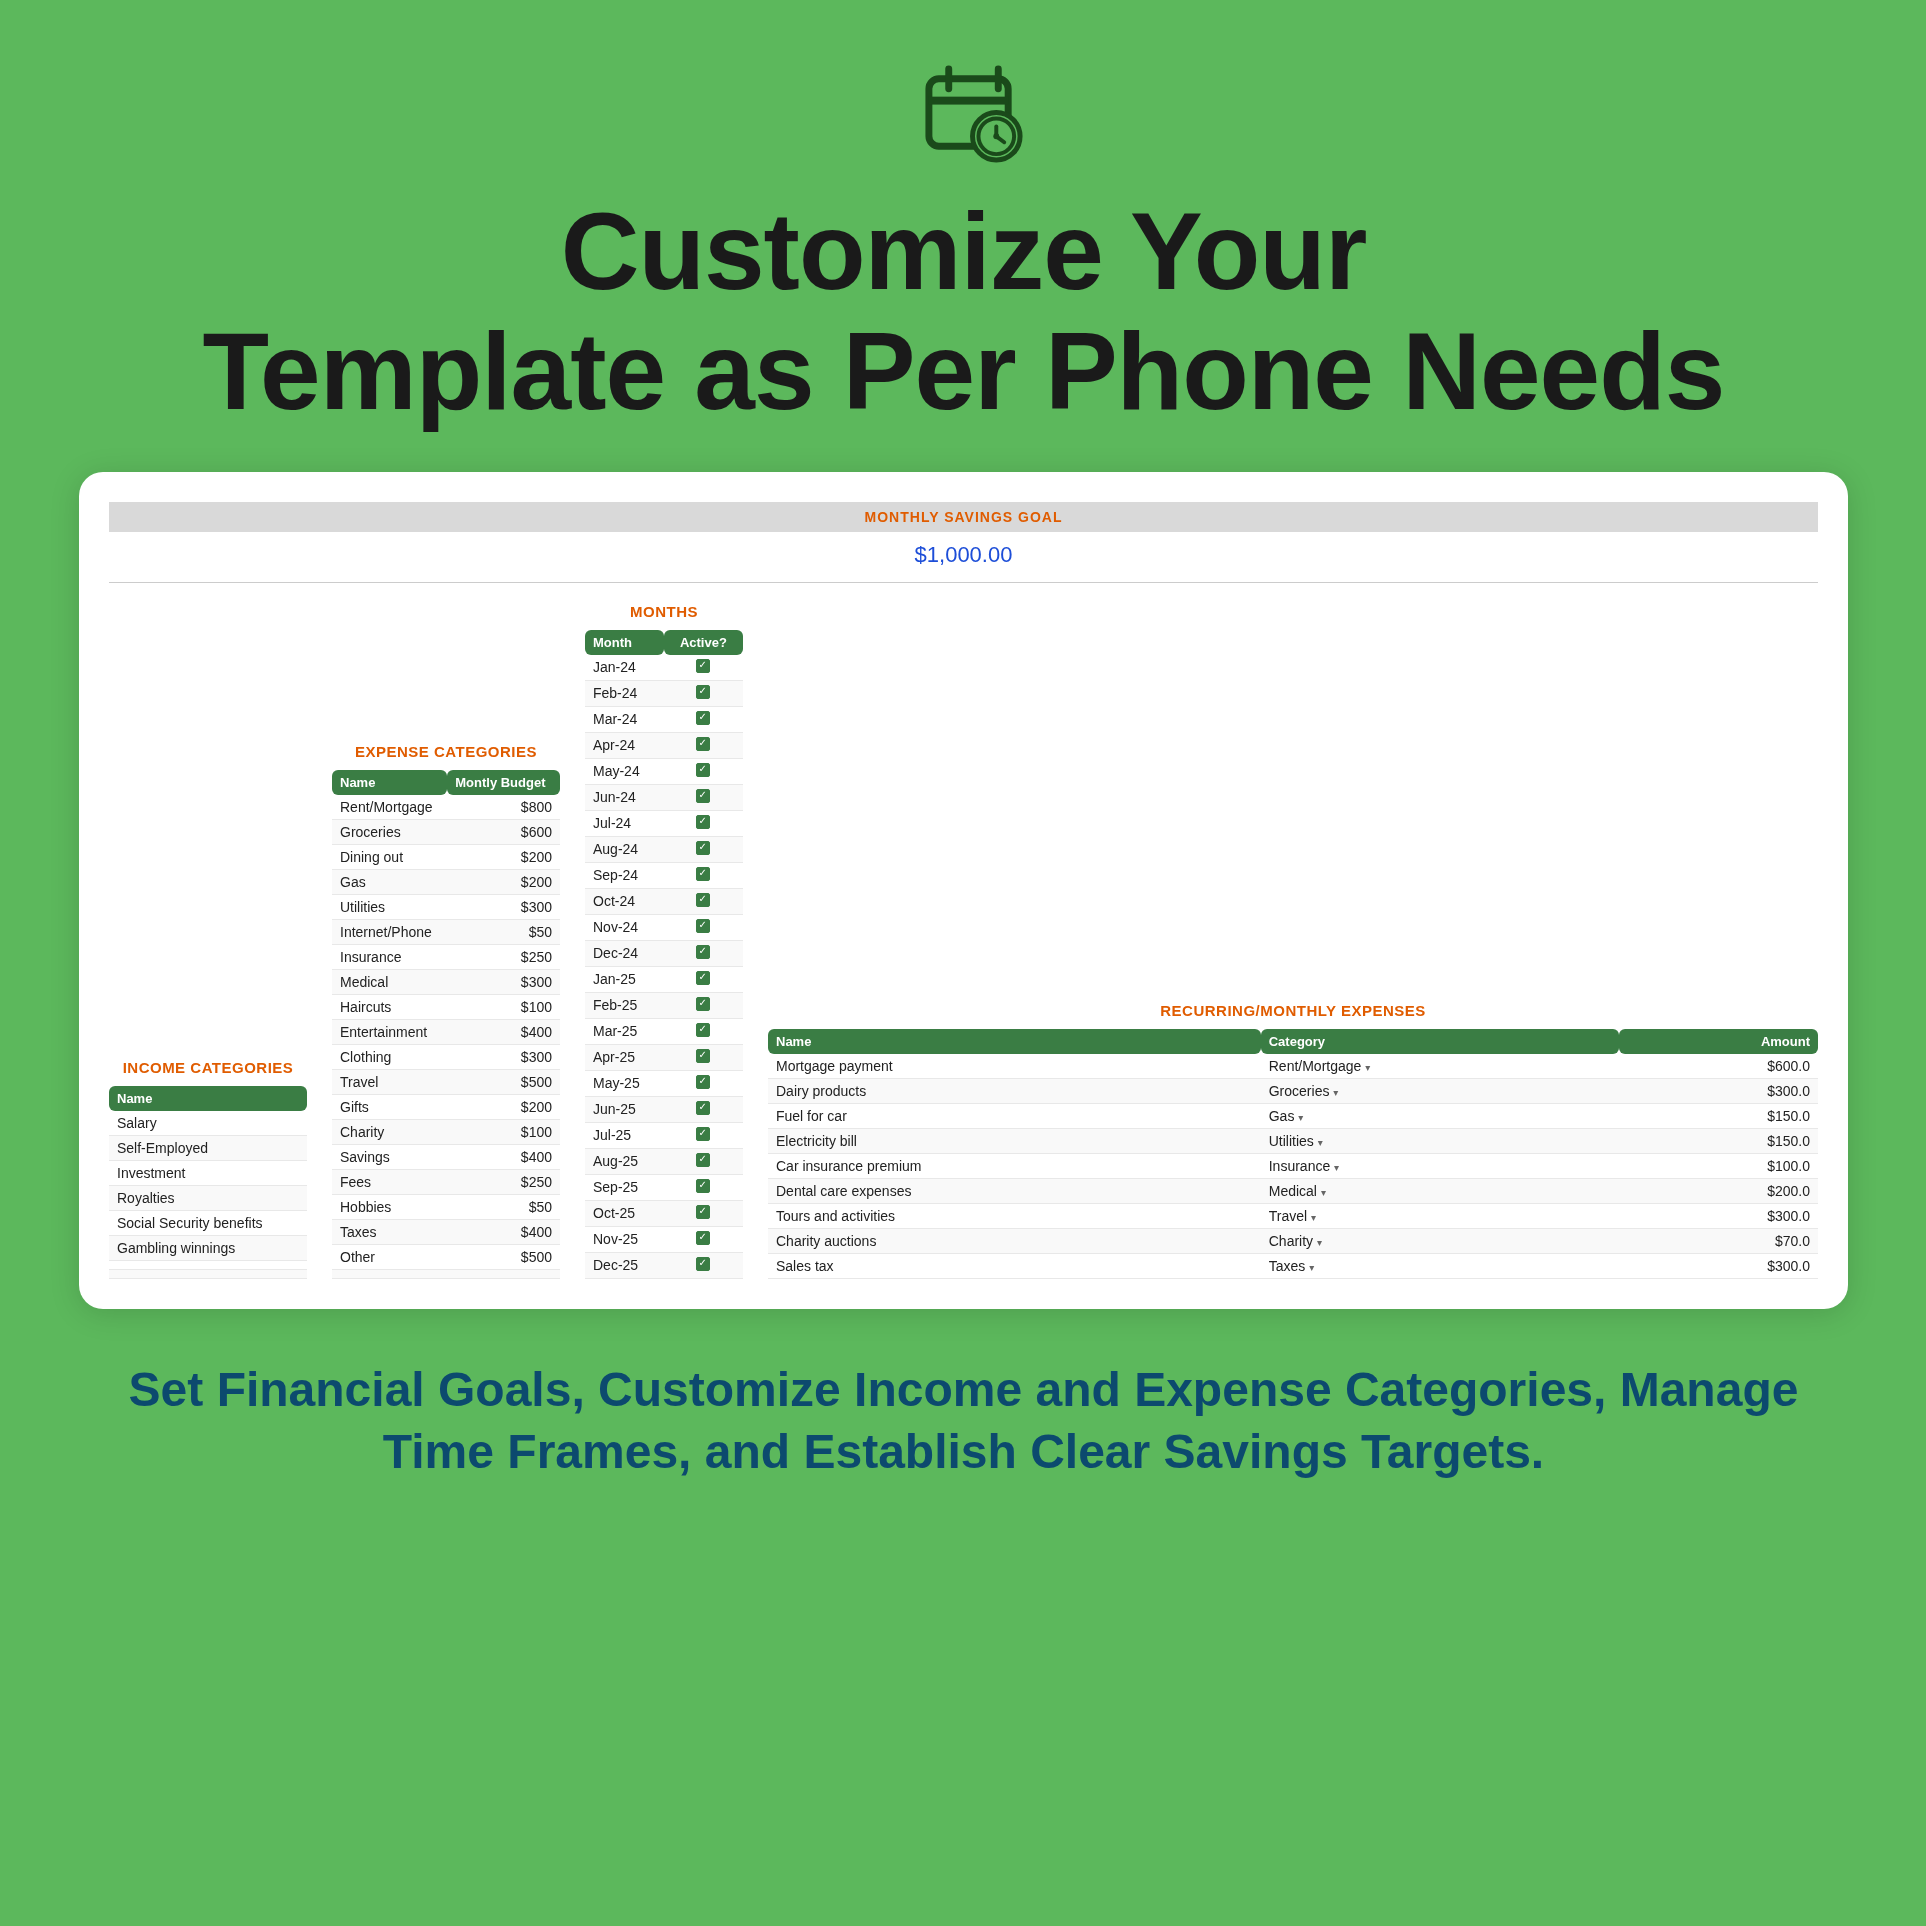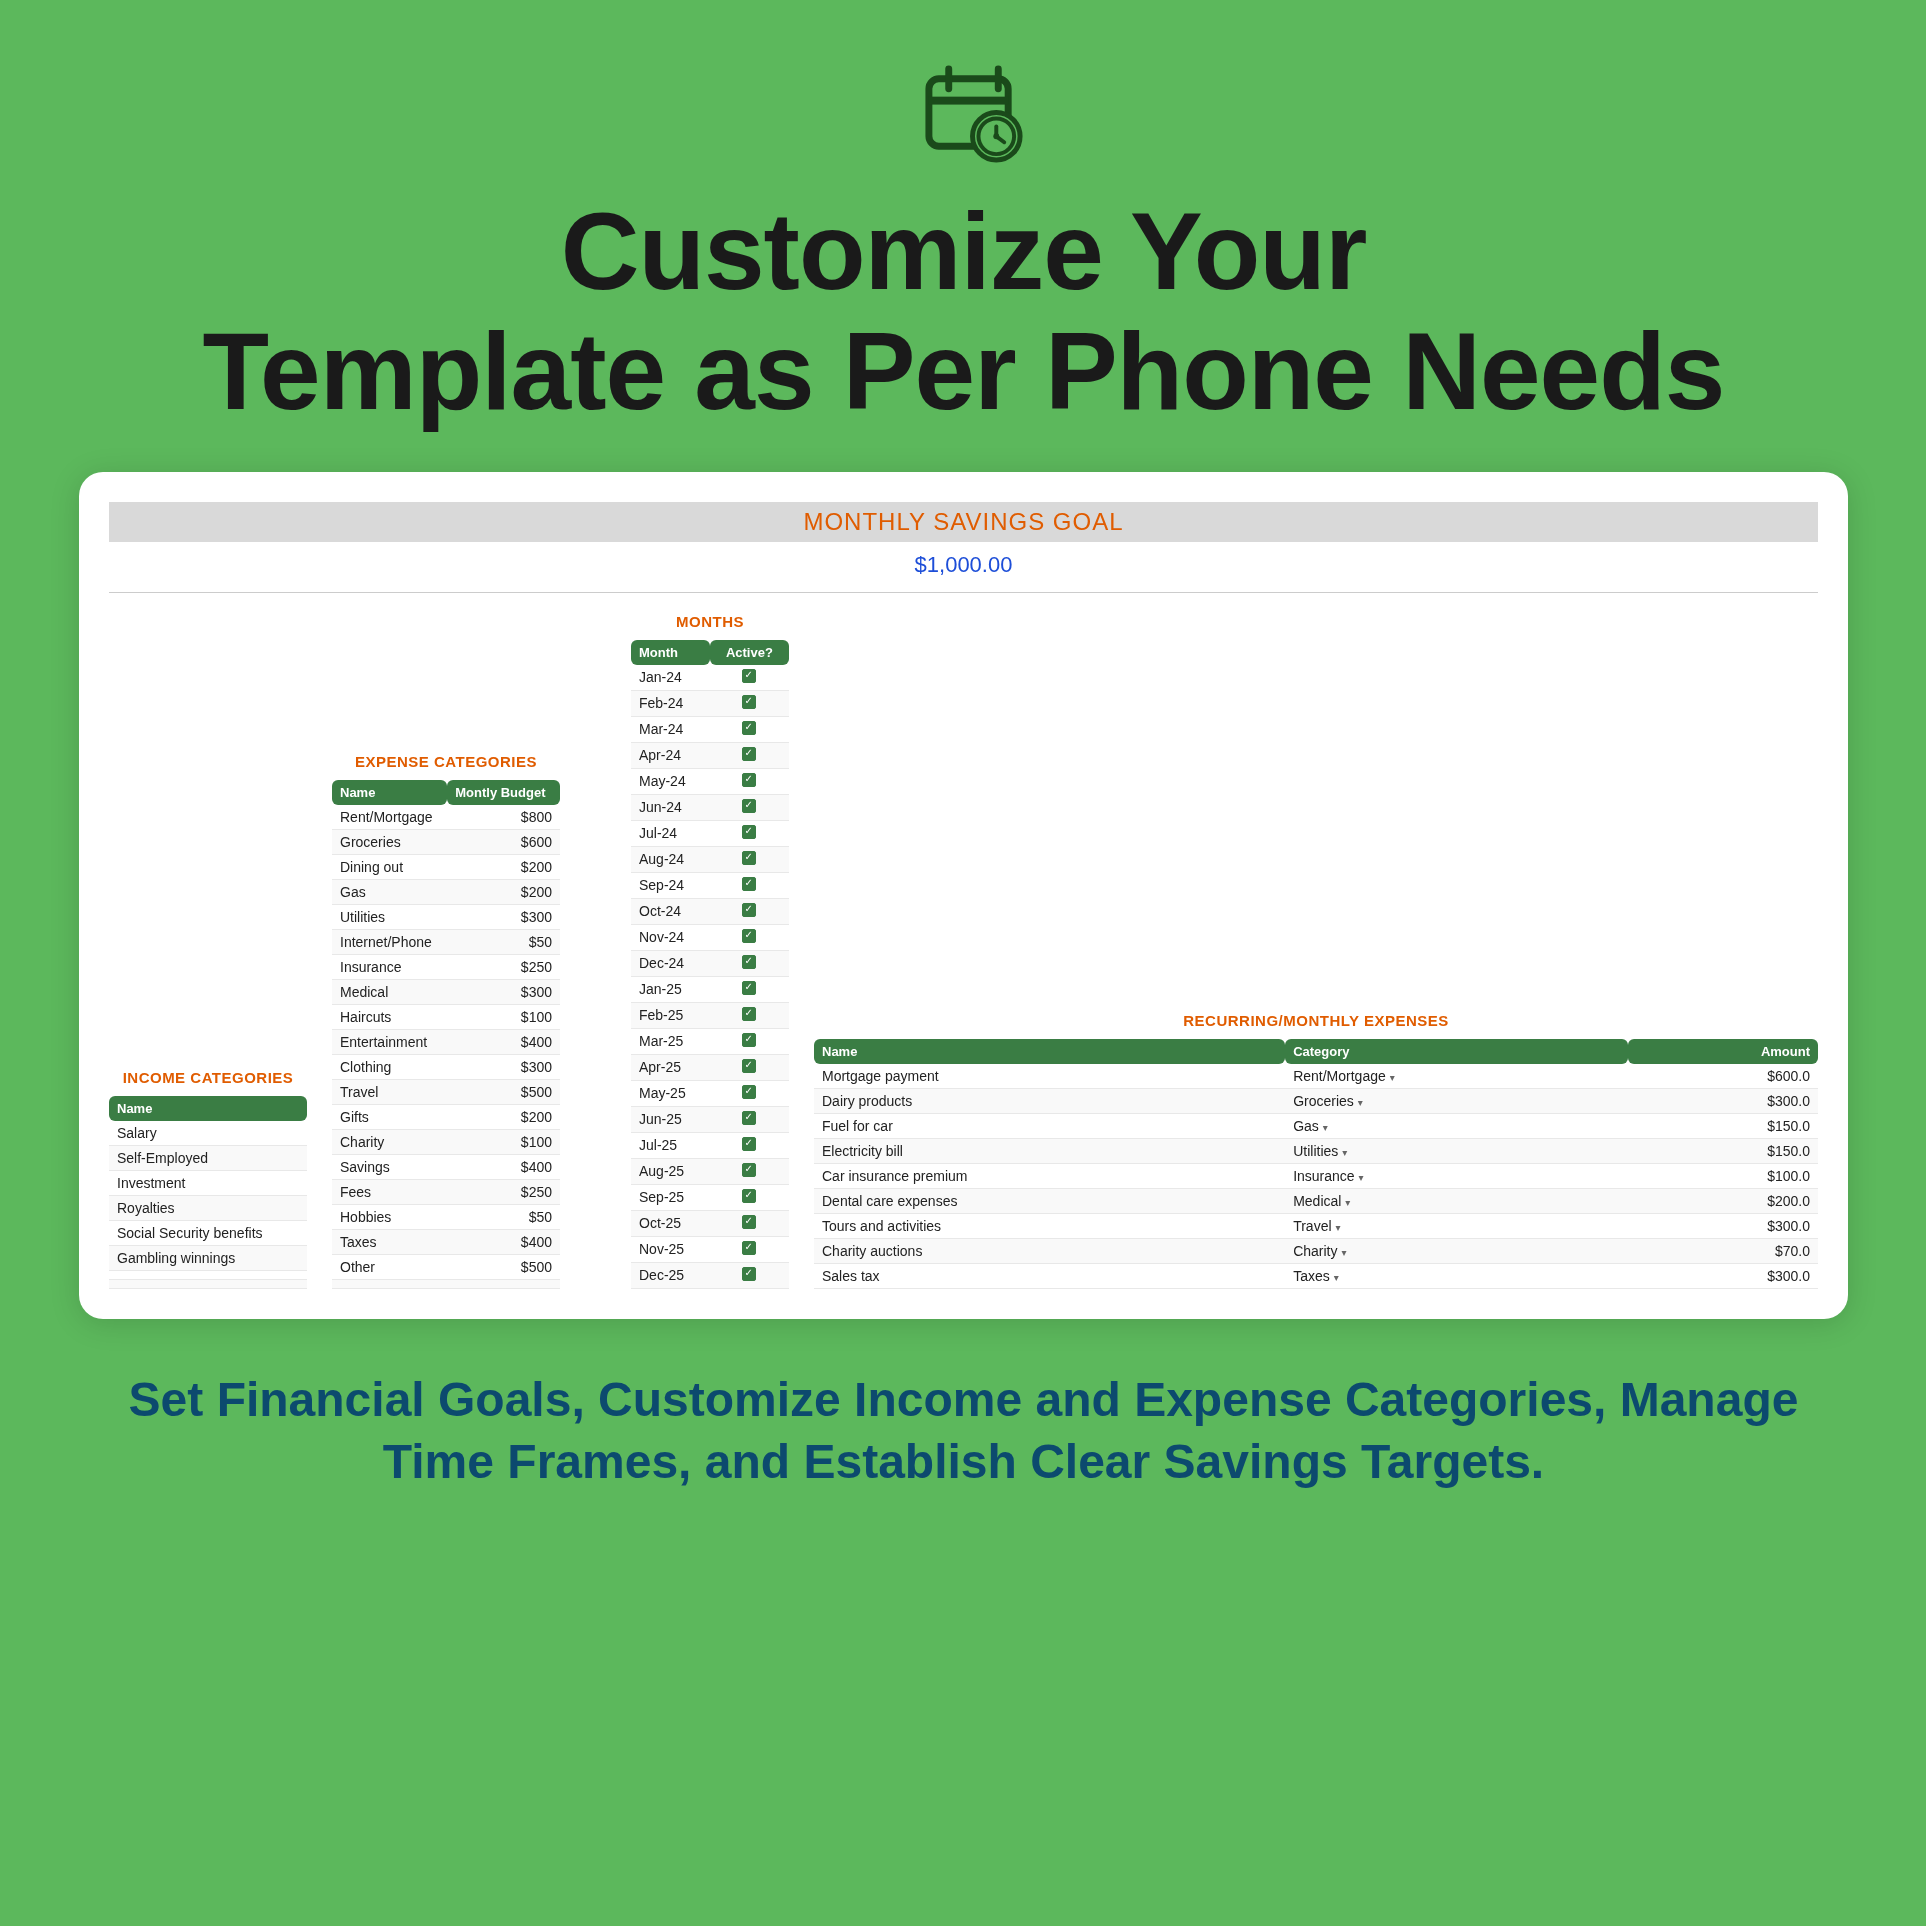--- a/index.html
+++ b/index.html
@@ -49,22 +49,22 @@
     }
 
     .savings-goal-bar {
       background: #d9d9d9;
       text-align: center;
       padding: 6px 0;
       margin-bottom: 4px;
     }
 
     .savings-goal-bar .label {
-      font-size: 24px;
-      font-weight: normal;
+      font-size: 14px;
+      font-weight: bold;
       color: #e05c00;
       letter-spacing: 1px;
     }
 
     .savings-goal-amount {
       text-align: center;
       font-size: 22px;
       font-weight: normal;
       color: #1d4ed8;
       padding: 6px 0 14px 0;
@@ -119,21 +119,20 @@
     .income-table-wrap {
       min-width: 198px;
     }
 
     .expense-table-wrap {
       min-width: 228px;
     }
 
     .months-table-wrap {
       min-width: 158px;
-      margin-left: 46px;
     }
 
     .recurring-table-wrap {
       flex: 1;
     }
 
     .checkbox-cell {
       text-align: center;
     }
 

